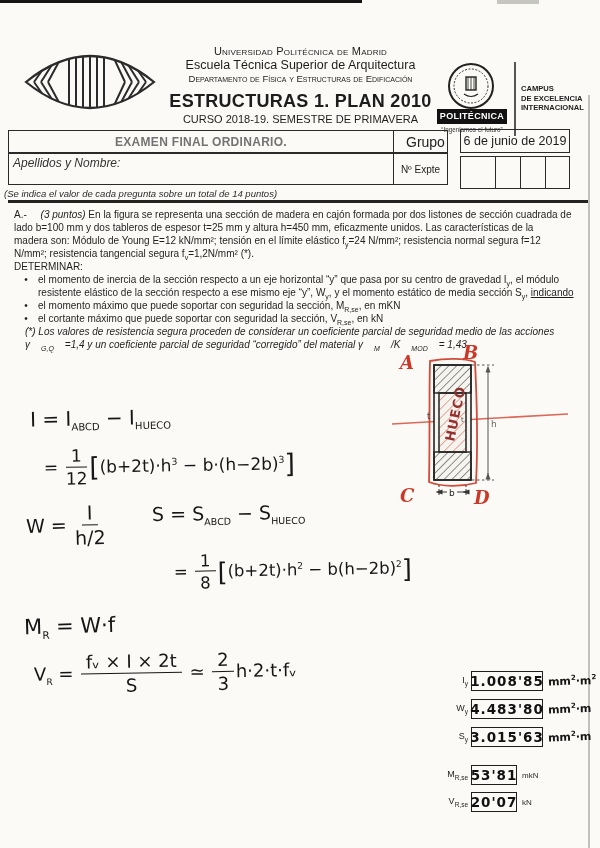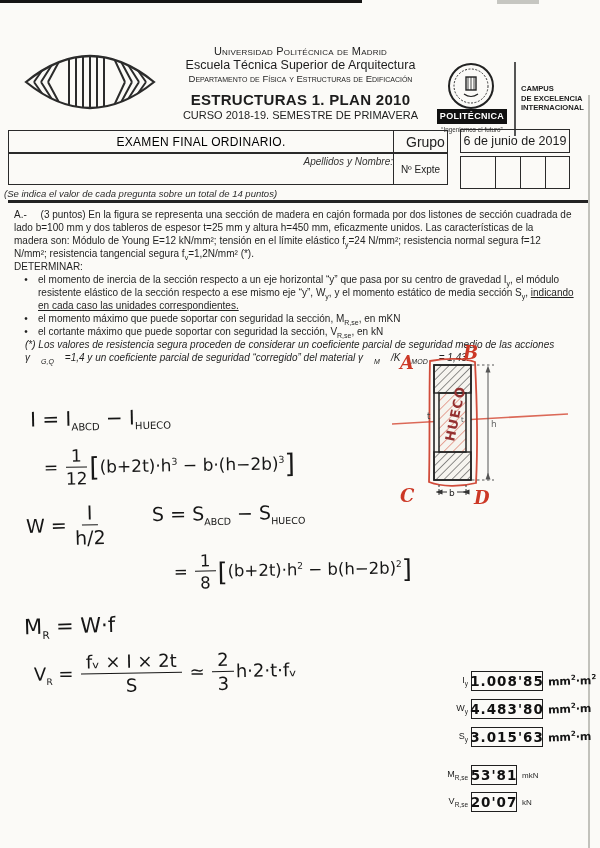--- a/index.html
+++ b/index.html
@@ -10,54 +10,54 @@
   
   .scan-top{left:0;top:0;width:362px;height:3px;background:#151515;}
   .scan-top2{left:497px;top:0;width:42px;height:4px;background:#9a9a96;opacity:.55;}
   .scan-edge{left:588px;top:95px;width:2px;height:753px;background:#c2c2bc;}
 
   
   .hdr-center{left:158px;top:45px;width:285px;text-align:center;color:#1d1d1d;}
   .hdr-line1{font-size:11px;font-variant:small-caps;letter-spacing:.2px;}
   .hdr-line2{font-size:12.5px;margin-top:1px;}
   .hdr-line3{font-size:9.5px;font-variant:small-caps;margin-top:1px;}
-  .hdr-line4{font-size:15px;font-weight:bold;margin-top:7px;letter-spacing:.3px;}
+  .hdr-line4{font-size:18px;font-weight:bold;margin-top:7px;letter-spacing:.3px;}
   .hdr-line5{font-size:11px;margin-top:1px;}
   .poli-box{left:437px;top:109px;width:70px;height:15px;background:#111;color:#fff;
             font-size:9px;font-weight:bold;text-align:center;line-height:15px;letter-spacing:.3px;}
   .poli-motto{left:433px;top:126px;width:78px;text-align:center;font-size:6.3px;color:#333;}
   .hdr-divider{left:514px;top:62px;width:2px;height:74px;background:#555;}
   .campus{left:521px;top:84px;font-size:7.6px;font-weight:bold;line-height:9.5px;color:#1d1d1d;}
 
   
   .box{border:1.5px solid #2a2a2a;box-sizing:border-box;background:transparent;}
   .trow1{left:8px;top:130px;width:440px;height:23px;display:flex;}
   .trow1 .cell-title{flex:1;display:flex;align-items:center;justify-content:center;
-        font-size:12px;letter-spacing:.3px;color:#000000;}
+        font-size:12px;letter-spacing:.3px;color:#737373;font-weight:bold;}
   .trow1 .cell-grupo{width:54px;border-left:1.5px solid #2a2a2a;font-size:14px;
         display:flex;align-items:center;padding-left:12px;box-sizing:border-box;}
   .datebox{left:460px;top:129px;width:110px;height:24px;display:flex;align-items:center;
         justify-content:center;font-size:12.5px;color:#1b1b1b;}
   .trow2{left:8px;top:153px;width:440px;height:32px;display:flex;}
-  .trow2 .cell-name{flex:1;font-size:10px;font-style:italic;color:#333;padding:2px 0 0 4px;box-sizing:border-box;text-align:right;}
+  .trow2 .cell-name{flex:1;font-size:12px;font-style:italic;color:#333;padding:2px 0 0 4px;box-sizing:border-box;}
   .trow2 .cell-expte{width:54px;border-left:1.5px solid #2a2a2a;font-size:10px;
         display:flex;align-items:center;justify-content:center;box-sizing:border-box;}
   .cellsbox{left:460px;top:156px;width:110px;height:33px;display:flex;}
   .cellsbox .c{border-right:1.5px solid #2a2a2a;box-sizing:border-box;}
   .cellsbox .c1{width:35px;} .cellsbox .c2{width:25px;} .cellsbox .c3{width:25px;}
   .cellsbox .c4{flex:1;border-right:none;}
   .note-line{left:4px;top:188px;font-size:9.5px;font-style:italic;color:#2b2b2b;}
   .thick-rule{left:8px;top:200px;width:580px;height:3px;background:#232323;}
 
   
   .prob{left:14px;top:208px;width:580px;font-size:10px;line-height:13px;color:#1f1f1f;}
   .prob .ln{white-space:nowrap;}
   .prob sub{font-size:7px;line-height:0;}
   .u{text-decoration:underline;}
-  .it{padding-left:11px;}
+  .it{font-style:italic;padding-left:11px;}
   .bullet-item{display:flex;}
   .bullet-mark{width:24px;text-align:center;flex:none;}
   .bullet-body{flex:1;}
   .foot{font-style:italic;}
 
   
   .hw{font-family:"DejaVu Sans",sans-serif;color:#161616;font-weight:500;}
   .hw sub{font-size:.5em;line-height:0;}
   .hw sup{font-size:.55em;line-height:0;vertical-align:super;}
   .frac{display:inline-flex;flex-direction:column;align-items:center;vertical-align:middle;
@@ -173,21 +173,20 @@
     <div class="ln"><span>A.- </span><span class="it">(3 puntos)</span><span> En la figura se representa una sección de madera en cajón formada por dos listones de sección cuadrada de</span></div>
     <div class="ln"><span>lado b=100 mm y dos tableros de espesor t=25 mm y altura h=450 mm, eficazmente unidos. Las características de la</span></div>
     <div class="ln"><span>madera son: Módulo de Young E=12 kN/mm²; tensión en el límite elástico f</span><sub>y</sub><span>=24 N/mm²; resistencia normal segura f=12</span></div>
     <div class="ln"><span>N/mm²;  resistencia tangencial segura f</span><sub>v</sub><span>=1,2N/mm² (*).</span></div>
     <div class="ln"><span>DETERMINAR:</span></div>
     <div class="bullet-item">
       <span class="bullet-mark">•</span>
       <span class="bullet-body">
         <span class="ln" style="display:block"><span>el momento de inercia de la sección respecto a un eje horizontal “y” que pasa por su centro de gravedad I</span><sub>y</sub><span>, el módulo</span></span>
         <span class="ln" style="display:block"><span>resistente elástico de la sección respecto a ese mismo eje “y”, W</span><sub>y</sub><span>, y el momento estático de media sección S</span><sub>y</sub><span>, </span><span class="u">indicando</span></span>
-        <span class="ln" style="display:block"><span class="u">en cada caso las unidades correspondientes.</span></span>
       </span>
     </div>
     <div class="bullet-item">
       <span class="bullet-mark">•</span>
       <span class="bullet-body ln"><span>el momento máximo que puede soportar con seguridad la sección, M</span><sub>R,se</sub><span>, en mKN</span></span>
     </div>
     <div class="bullet-item">
       <span class="bullet-mark">•</span>
       <span class="bullet-body ln"><span>el cortante máximo que puede soportar con seguridad la sección, V</span><sub>R,se</sub><span>, en kN</span></span>
     </div>

